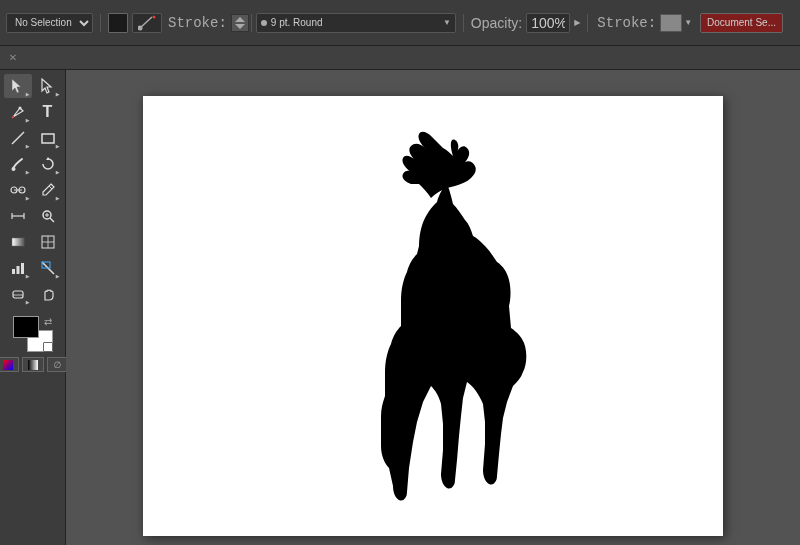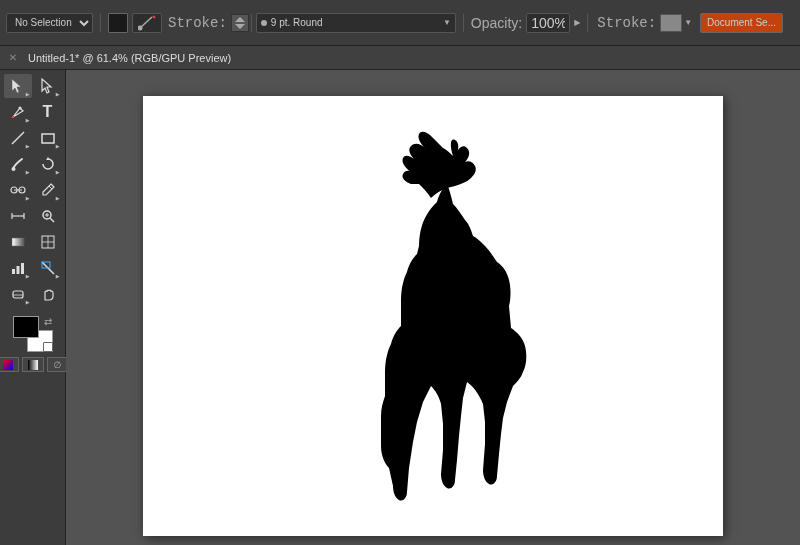--- a/index.html
+++ b/index.html
@@ -76,21 +76,21 @@
       gap: 2px;
     }
     .style-swatch {
       width: 22px;
       height: 18px;
       background: #888;
       border: 1px solid #555;
       border-radius: 1px;
     }
     .doc-setup-btn {
-      background: #c2410c;
+      background: #7f1d1d;
       color: #ccc;
       border: 1px solid #666;
       height: 20px;
       font-size: 10px;
       padding: 0 6px;
       border-radius: 2px;
       cursor: pointer;
       margin-left: 4px;
     }
 
@@ -264,21 +264,20 @@
     <span class="toolbar-label">Stroke:</span>
     <div class="style-swatch"></div>
     <span style="font-size:8px;color:#aaa;cursor:pointer;">▼</span>
   </div>
 
   <button class="doc-setup-btn">Document Se...</button>
 </div>
 
 <div id="tab-bar">
   <span class="tab-close">✕</span>
-  <span class="tab-title">Untitled-1* @ 61.4% (RGB/GPU Preview)</span>
 </div>
 
 <div id="main-area">
 
   <div id="left-toolbar">
 
     <div class="tool-row">
       <div class="tool-btn active">
         <svg width="16" height="16" viewBox="0 0 16 16">
           <polygon points="2,1 2,13 5,10 7,15 9,14 7,9 11,9" fill="#ddd" stroke="#555" stroke-width="0.5"></polygon>

